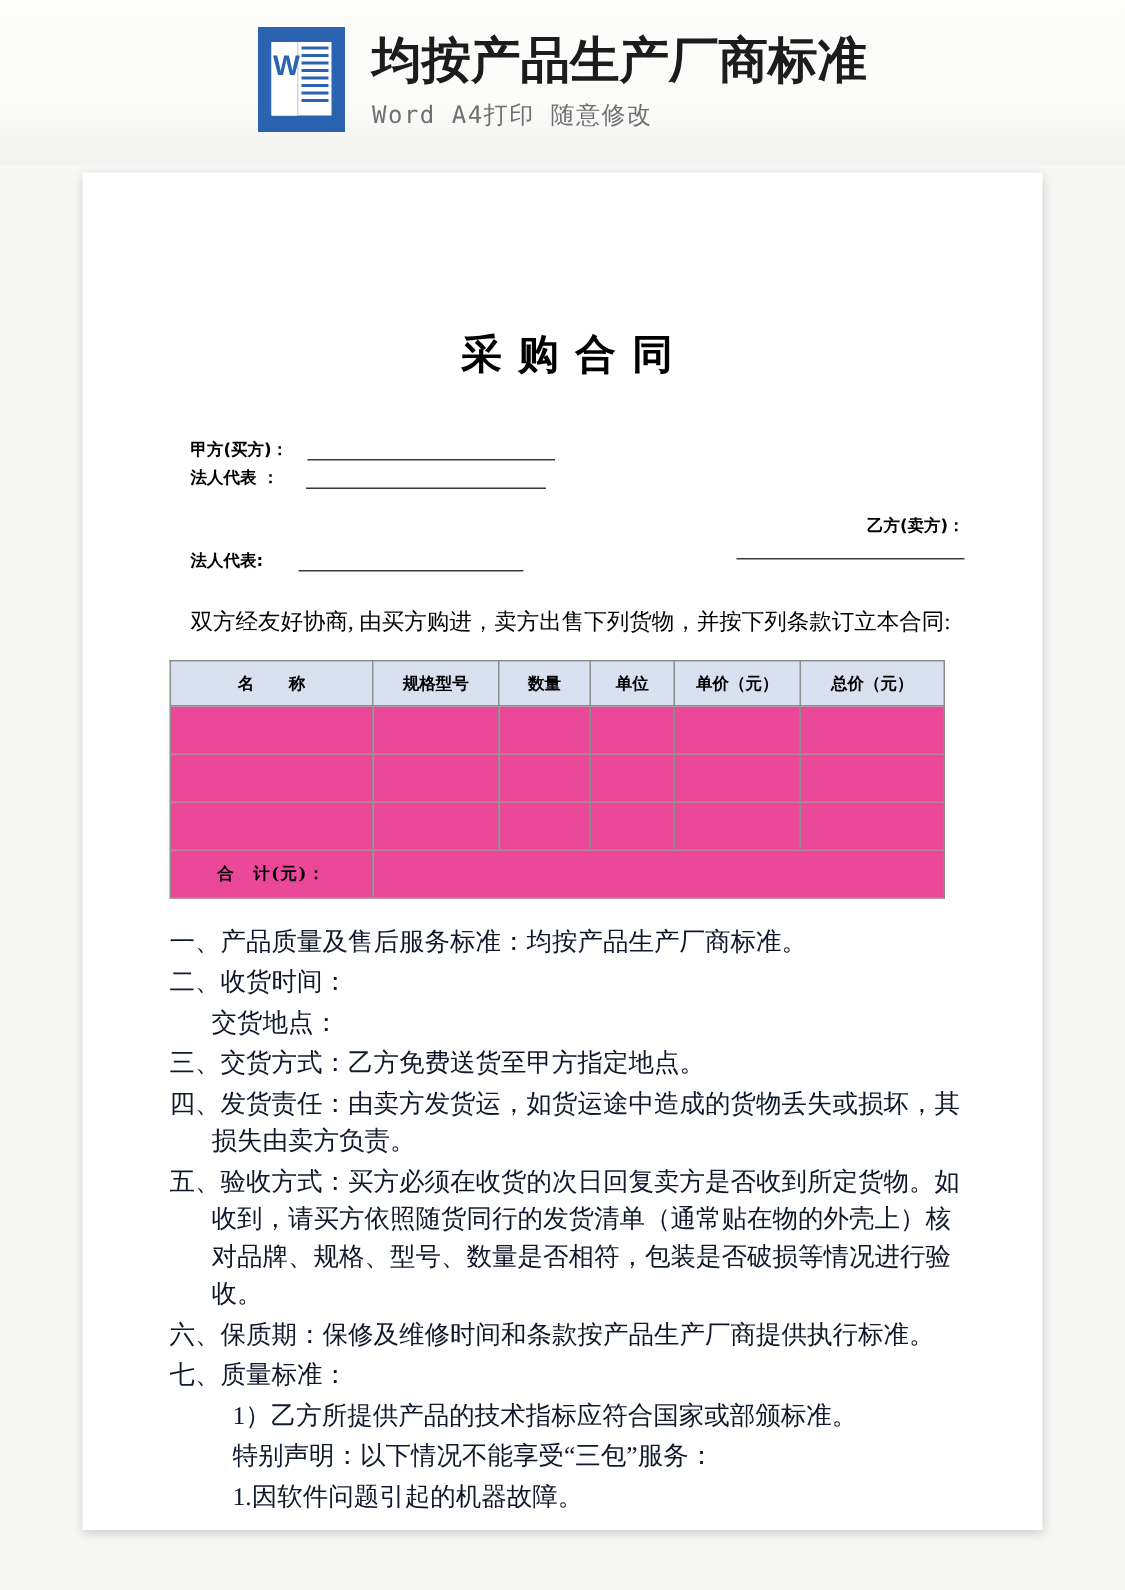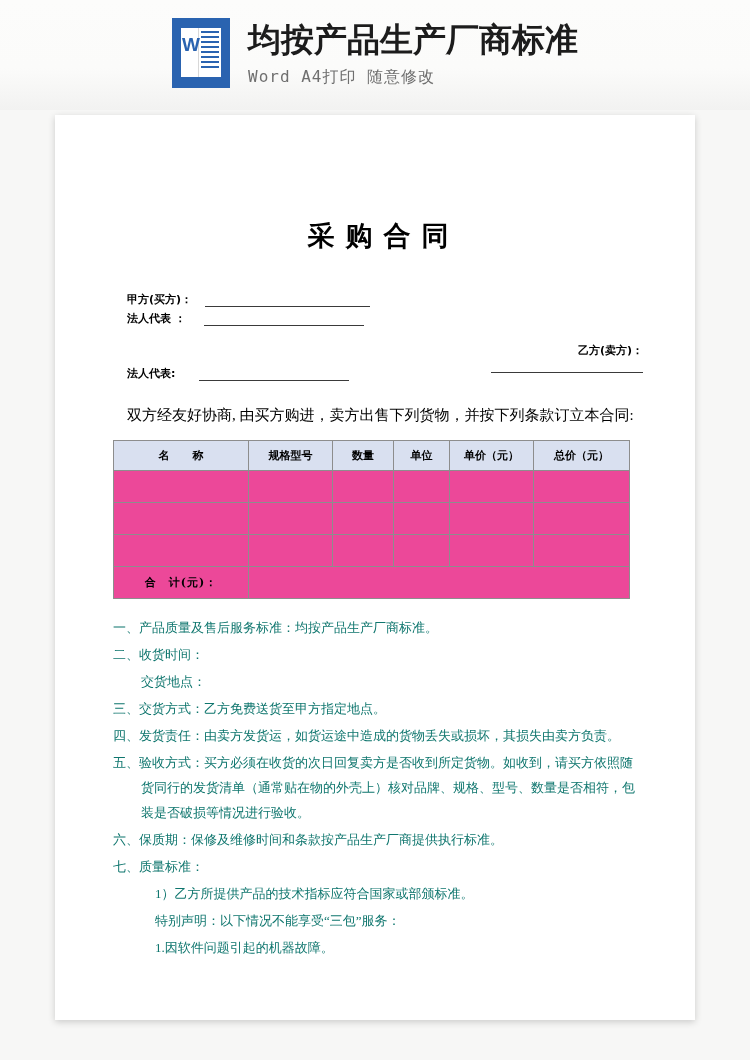--- a/index.html
+++ b/index.html
@@ -185,23 +185,23 @@
   .total-label {
     text-align: center;
     letter-spacing: 1px;
     font-weight: bold;
   }
   .hdr-name { letter-spacing: 6px; padding-left: 6px !important; }
 
   
   .clauses { margin-top: 16px; padding-left: 0; }
   .clause {
-    font-size: 13px;
+    font-size: 17px;
     line-height: 25px;
-    color: #0f766e;
+    color: #0f172a;
     margin-bottom: 2px;
   }
   .clause.hang {
     padding-left: 28px;
     text-indent: -28px;
   }
   .sub1 { padding-left: 28px; }
   .sub2 { padding-left: 42px; }
 </style>
 </head>

